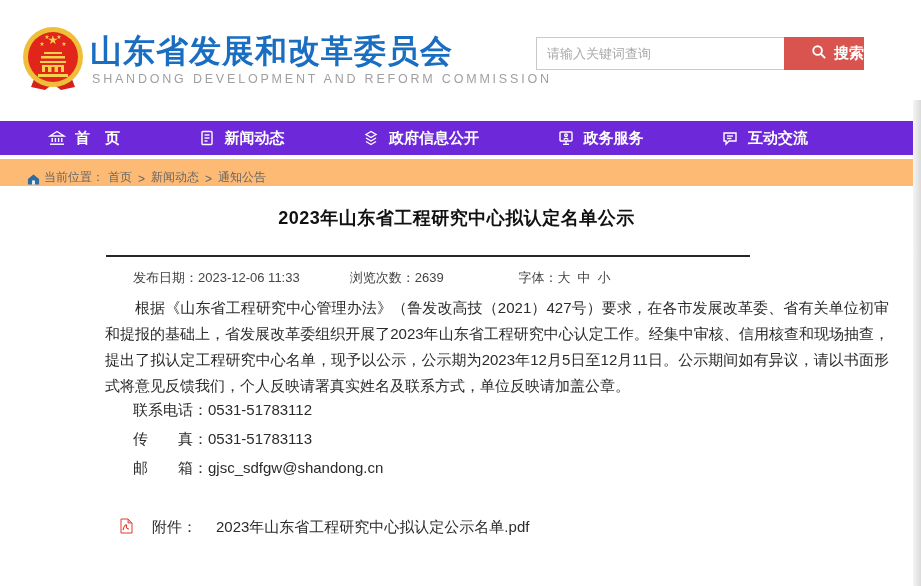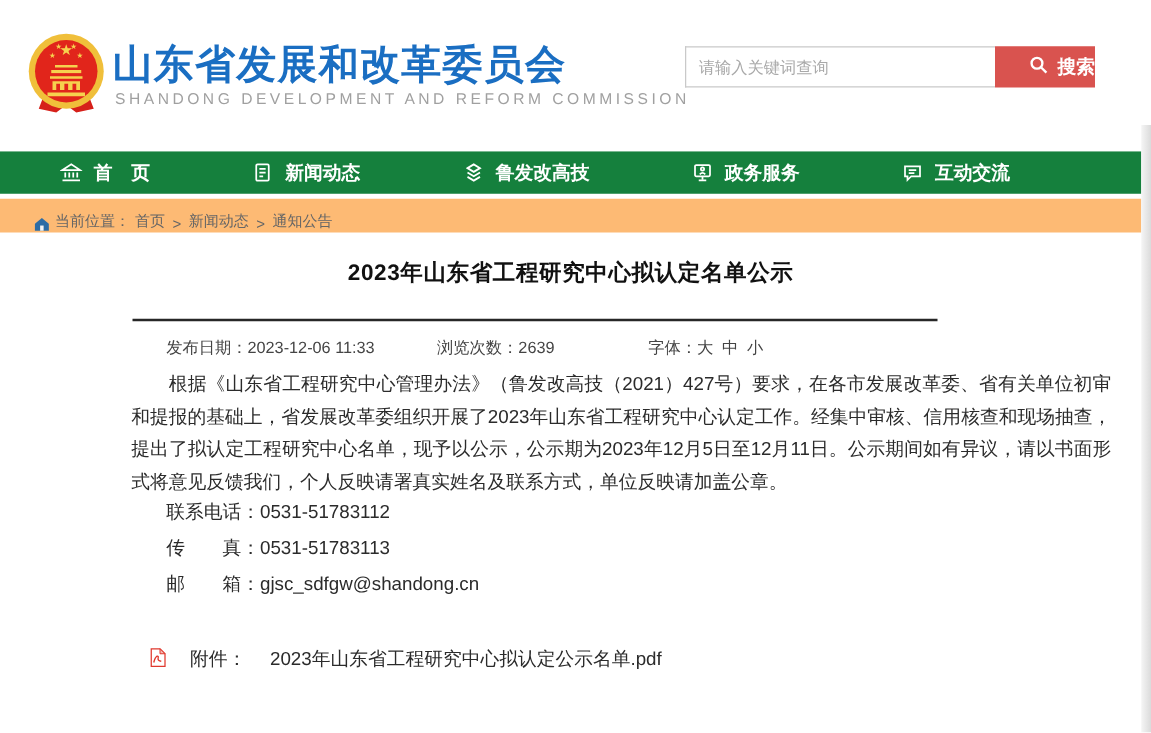--- a/index.html
+++ b/index.html
@@ -11,30 +11,30 @@
   .right-shade { position:absolute; left:913px; top:100px; width:8px; height:486px;
                  background:linear-gradient(to right,#f5f5f5,#dadada); }
 
   
   .header { position:relative; width:913px; height:121px; background:#fff; }
   .emblem { position:absolute; left:21px; top:26px; }
   .site-title { position:absolute; left:90px; top:30px; font-size:32px; font-weight:bold;
                 color:#1a6ec2; letter-spacing:1px; white-space:nowrap; }
   .site-sub { position:absolute; left:92px; top:72px; font-size:12.5px; color:#a0a0a0;
               letter-spacing:2.8px; white-space:nowrap; }
-  .search-box { position:absolute; left:548px; top:37px; width:328px; height:33px; display:flex; }
+  .search-box { position:absolute; left:536px; top:37px; width:328px; height:33px; display:flex; }
   .search-input { flex:1; height:33px; border:1px solid #c9c9c9; border-right:none;
                   padding:0 10px; font-size:13px; color:#333; outline:none; }
   .search-input::placeholder { color:#a9a9a9; }
   .search-btn { width:80px; height:33px; background:#d9534f; border:none; color:#fff;
                 font-size:15px; font-weight:bold; display:flex; align-items:center;
                 justify-content:flex-end; gap:7px; cursor:pointer; }
 
   
-  .nav { width:913px; height:34px; background:#15803d; display:flex; align-items:center;
+  .nav { width:913px; height:34px; background:#6d28d9; display:flex; align-items:center;
          justify-content:space-between; padding:0 105px 0 48px; }
   .nav-item { display:flex; align-items:center; gap:9px; color:#fff; font-size:15px;
               font-weight:bold; cursor:pointer; white-space:nowrap; }
   .nav-item svg { display:block; }
 
   
   .crumb { width:913px; height:27px; margin-top:4px; background:#fdba74; display:flex;
            align-items:flex-end; padding-left:27px; font-size:12px; color:#666; gap:4px; }
   .crumb .sep { margin:0 2px; }
   .crumb-link { cursor:pointer; }
@@ -123,21 +123,21 @@
       <span>新闻动态</span>
     </div>
     <div class="nav-item">
       <span>
         <svg width="18" height="18" viewBox="0 0 18 18" fill="none" stroke="#fff" stroke-width="1.4">
           <path d="M4 5.5 L9 2.5 L14 5.5 L9 8.5 Z"></path>
           <path d="M4 9 L9 12 L14 9"></path>
           <path d="M4 12.5 L9 15.5 L14 12.5"></path>
         </svg>
       </span>
-      <span>鲁发改高技</span>
+      <span>政府信息公开</span>
     </div>
     <div class="nav-item">
       <span>
         <svg width="18" height="18" viewBox="0 0 18 18" fill="none" stroke="#fff" stroke-width="1.4">
           <rect x="3" y="3" width="12" height="9" rx="1"></rect>
           <circle cx="9" cy="6.2" r="1.3"></circle>
           <path d="M6.8 10.5 Q9 8.2 11.2 10.5"></path>
           <line x1="9" y1="12" x2="9" y2="14.8"></line>
             <line x1="6" y1="15.3" x2="12" y2="15.3"></line>
         </svg>

